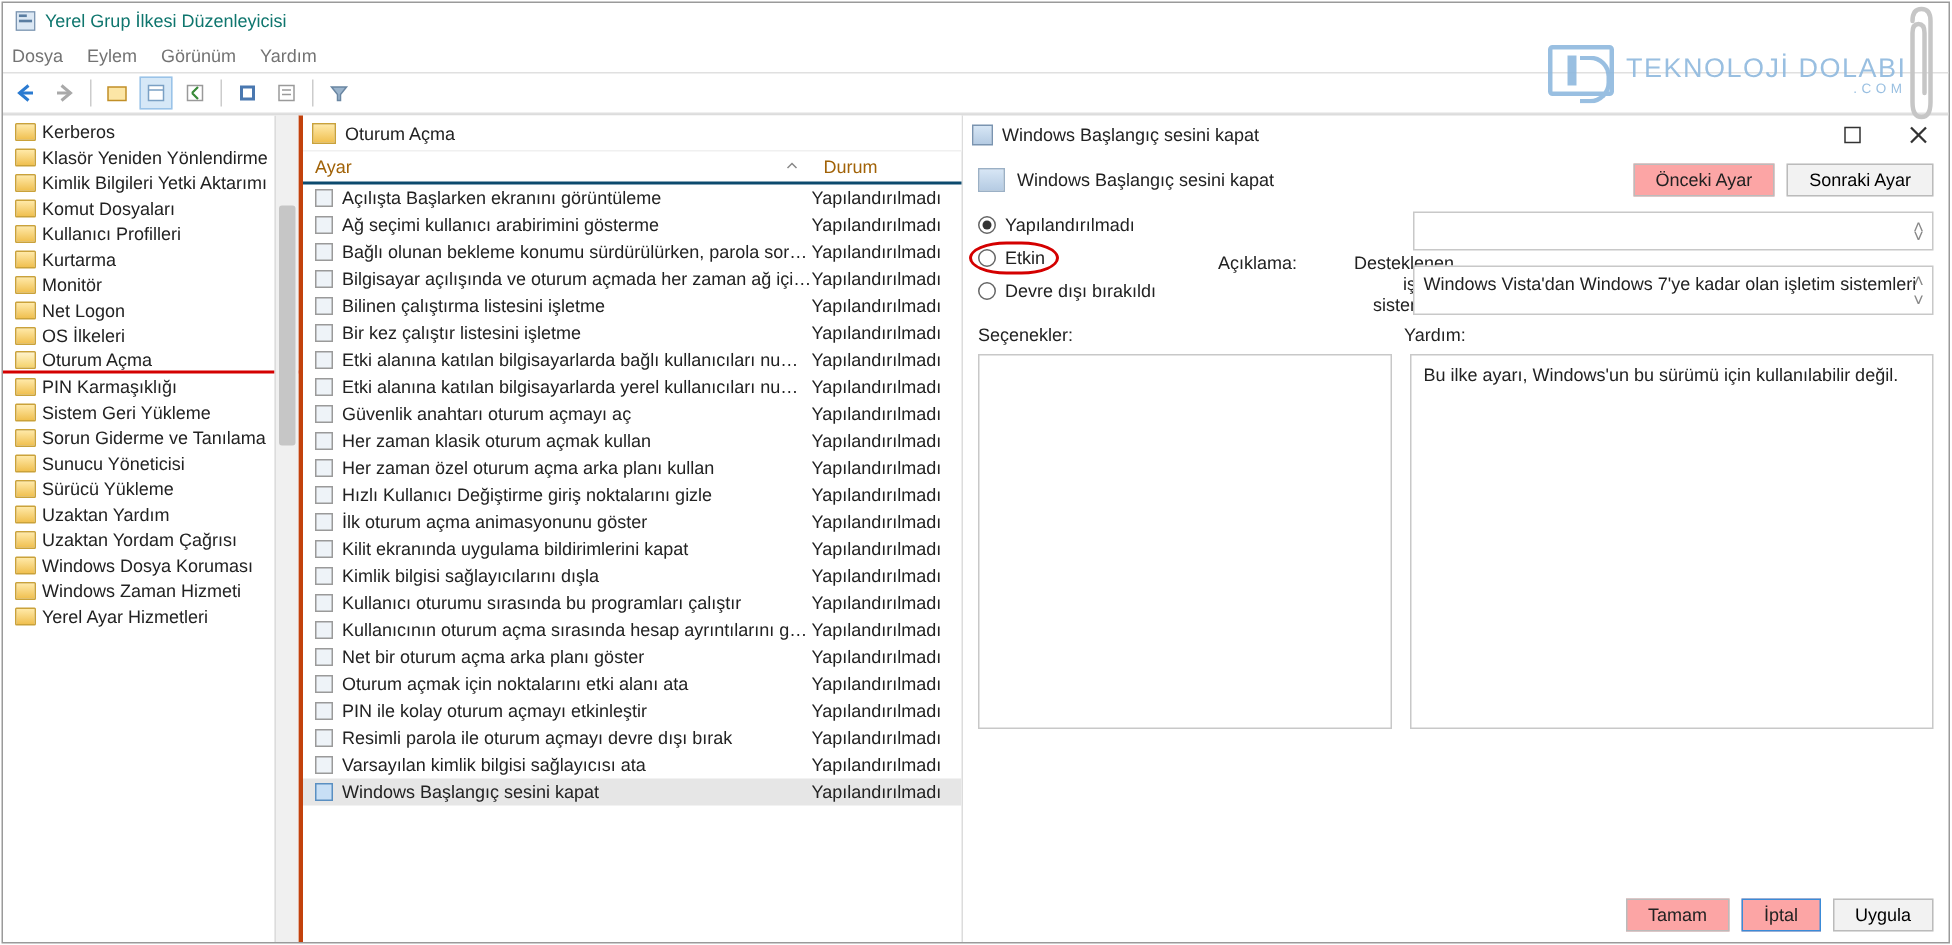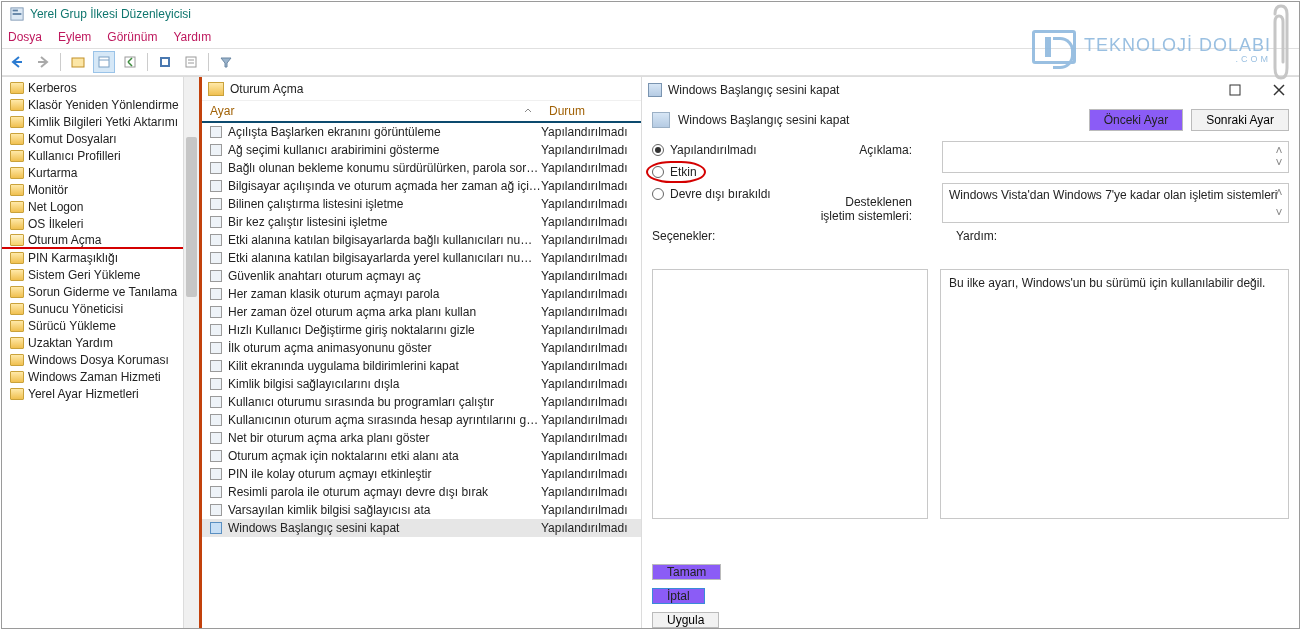--- a/index.html
+++ b/index.html
@@ -2,21 +2,21 @@
 <html><head>
 <meta charset="utf-8">
 <style>
   * { box-sizing: border-box; font-family: "Segoe UI", Tahoma, sans-serif; font-size: 12px; }
   body { margin: 0; background: #fff; width: 1301px; height: 630px; overflow: hidden; position: relative; color: #222; }
   .window { border: 1px solid #9a9a9a; width: 1299px; height: 628px; position: absolute; top: 1px; left: 1px; display: flex; flex-direction: column; background: #fff; }
   .titlebar { height: 24px; display: flex; align-items: center; padding: 0 8px; }
   .titlebar-icon { width: 14px; height: 14px; margin-right: 6px; }
   .titlebar-text { color: #0f766e; }
   .menubar { height: 22px; display: flex; align-items: center; padding: 0 6px; gap: 16px; }
-  .menubar span { color: #be185d; }
+  .menubar span { color: #737373; }
   .toolbar { height: 28px; border-top: 1px solid #e0e0e0; border-bottom: 1px solid #e0e0e0; display: flex; align-items: center; padding: 0 4px; gap: 4px; }
   .toolbar .btn { width: 22px; height: 22px; display: flex; align-items: center; justify-content: center; }
   .toolbar .btn.boxed { border: 1px solid #9ac3e8; background: #d6e8f7; }
   .toolbar .sep { width: 1px; height: 18px; background: #ccc; margin: 0 2px; }
   .body { flex: 1; display: flex; min-height: 0; border-top: 1px solid #dcdcdc; }
   .tree { width: 200px; border-right: 3px solid #c2410c; overflow-y: auto; padding: 2px 0; position: relative; }
   .tree-item { display: flex; align-items: center; height: 17px; padding-left: 8px; gap: 4px; white-space: nowrap; overflow: hidden; }
   .tree-item .folder-icon { width: 14px; height: 12px; background: linear-gradient(#ffe9a8,#f0c050); border: 1px solid #caa23a; border-radius: 1px; flex-shrink: 0; }
   .tree-item.open .folder-icon { background: linear-gradient(#fff3cc,#f5d36b); }
   .tree-item.red-under { border-bottom: 2px solid #d40000; }
@@ -41,43 +41,43 @@
 
   .dialog { flex: 1; display: flex; flex-direction: column; min-height: 0; }
   .dlg-titlebar { height: 26px; display: flex; align-items: center; padding: 0 6px; }
   .dlg-titlebar .left { display: flex; align-items: center; gap: 6px; }
   .dlg-titlebar .icon { width: 14px; height: 14px; background: linear-gradient(#d7e6f5,#b5cbe3); border: 1px solid #7a94b0; }
   .dlg-controls { margin-left: auto; display: flex; gap: 16px; }
   .dlg-controls .c { width: 28px; height: 20px; display: flex; align-items: center; justify-content: center; }
   .dlg-sub { height: 34px; display: flex; align-items: center; padding: 0 10px; }
   .dlg-sub .icon2 { width: 18px; height: 16px; background: linear-gradient(#d7e6f5,#b5cbe3); border: 1px solid #9bb0c5; margin-right: 8px; }
   .dlg-sub .navbtns { margin-left: auto; display: flex; gap: 8px; }
-  .winbtn { height: 22px; padding: 0 14px; background: #8b5cf6; border: 1px solid #bbb; display: flex; align-items: center; }
+  .winbtn { height: 22px; padding: 0 14px; background: #fca5a5; border: 1px solid #bbb; display: flex; align-items: center; }
   .winbtn.disabled { color: #000000; background: #f2f2f2; }
   .winbtn.highlight { border: 1px solid #3a8bd8; }
   .dlg-grid { flex: 1; display: flex; flex-direction: column; padding: 4px 10px 8px 10px; gap: 6px; min-height: 0; }
   .row1 { display: flex; gap: 30px; }
   .radios { width: 130px; display: flex; flex-direction: column; gap: 8px; padding-top: 2px; }
   .radio { display: flex; align-items: center; gap: 6px; position: relative; }
   .radio .dot { width: 12px; height: 12px; border: 1px solid #666; border-radius: 50%; display: flex; align-items: center; justify-content: center; }
   .radio .dot.inner::after { content: ""; width: 6px; height: 6px; background: #333; border-radius: 50%; }
   .radio.ringed { }
   .ring { position: absolute; left: -6px; top: -4px; width: 60px; height: 22px; border: 2px solid #d40000; border-radius: 50% / 60%; pointer-events: none; }
-  .col2 { width: 100px; display: flex; flex-direction: column; gap: 38px; padding-top: 2px; }
+  .col2 { width: 100px; display: flex; flex-direction: row; gap: 38px; padding-top: 2px; margin-top: 25px; }
   .label-right { text-align: right; }
   .comment-box { flex: 1; border: 1px solid #c8c8c8; height: 62px; background: #fff; position: relative; }
   .os-box { flex: 1; border: 1px solid #c8c8c8; height: 36px; background: #fff; padding: 4px 6px; position: relative; }
   .scroll-arrow { position: absolute; right: 2px; width: 14px; height: 14px; display: flex; align-items: center; justify-content: center; color: #888; }
-  .row2 { display: flex; gap: 20px; }
+  .row2 { display: flex; }
   .row2 .hdr { width: 284px; }
-  .row3 { flex: 1; display: flex; gap: 12px; min-height: 0; margin-top: 20px; }
+  .row3 { flex: 1; display: flex; gap: 12px; min-height: 0; }
   .bigbox { border: 1px solid #c8c8c8; background: #fff; height: 250px; }
   .bigbox.left { flex: 0 0 276px; }
   .bigbox.right { flex: 1; padding: 6px 8px; }
-  .dlg-footer { height: 36px; display: flex; align-items: flex-start; justify-content: flex-end; gap: 8px; padding: 0 10px; flex-direction: column; }
+  .dlg-footer { height: 36px; display: flex; align-items: center; justify-content: flex-end; gap: 8px; padding: 0 10px; }
 
   .watermark { position: absolute; top: 30px; right: 30px; display: flex; align-items: flex-end; gap: 8px; opacity: 0.9; pointer-events: none; }
   .watermark .logo { width: 44px; height: 34px; border: 3px solid #8fb9de; border-radius: 3px; position: relative; }
   .watermark .logo::before { content: ""; position: absolute; left: 10px; top: 4px; bottom: 4px; width: 6px; background: #8fb9de; }
   .watermark .logo::after { content: ""; position: absolute; left: 18px; top: 4px; width: 18px; height: 26px; border: 3px solid #8fb9de; border-left: none; border-radius: 0 14px 14px 0; }
   .watermark .txt { color: #8fb9de; font-size: 18px; font-weight: 400; letter-spacing: 1px; line-height: 1; }
   .watermark .sub { color: #8fb9de; font-size: 9px; text-align: right; letter-spacing: 3px; }
   .paperclip { position: absolute; top: 4px; right: 8px; width: 24px; height: 78px; pointer-events: none; }
 </style>
 </head>
@@ -216,20 +216,24 @@
         <div class="tree-item">
           <span class="folder-icon"></span>
           <span>Sürücü Yükleme</span>
         </div>
         <div class="tree-item">
           <span class="folder-icon"></span>
           <span>Uzaktan Yardım</span>
         </div>
         <div class="tree-item">
           <span class="folder-icon"></span>
+          <span>Uzaktan Yordam Çağrısı</span>
+        </div>
+        <div class="tree-item">
+          <span class="folder-icon"></span>
           <span>Windows Dosya Koruması</span>
         </div>
         <div class="tree-item">
           <span class="folder-icon"></span>
           <span>Windows Zaman Hizmeti</span>
         </div>
         <div class="tree-item">
           <span class="folder-icon"></span>
           <span>Yerel Ayar Hizmetleri</span>
         </div>
@@ -293,21 +297,21 @@
             <span class="name"><span>Etki alanına katılan bilgisayarlarda yerel kullanıcıları numaral...</span></span>
             <span class="state">Yapılandırılmadı</span>
           </div>
           <div class="list-row">
             <span class="cfg-icon"></span>
             <span class="name"><span>Güvenlik anahtarı oturum açmayı aç</span></span>
             <span class="state">Yapılandırılmadı</span>
           </div>
           <div class="list-row">
             <span class="cfg-icon"></span>
-            <span class="name"><span>Her zaman klasik oturum açmayı parola</span></span>
+            <span class="name"><span>Her zaman klasik oturum açmak kullan</span></span>
             <span class="state">Yapılandırılmadı</span>
           </div>
           <div class="list-row">
             <span class="cfg-icon"></span>
             <span class="name"><span>Her zaman özel oturum açma arka planı kullan</span></span>
             <span class="state">Yapılandırılmadı</span>
           </div>
           <div class="list-row">
             <span class="cfg-icon"></span>
             <span class="name"><span>Hızlı Kullanıcı Değiştirme giriş noktalarını gizle</span></span>

